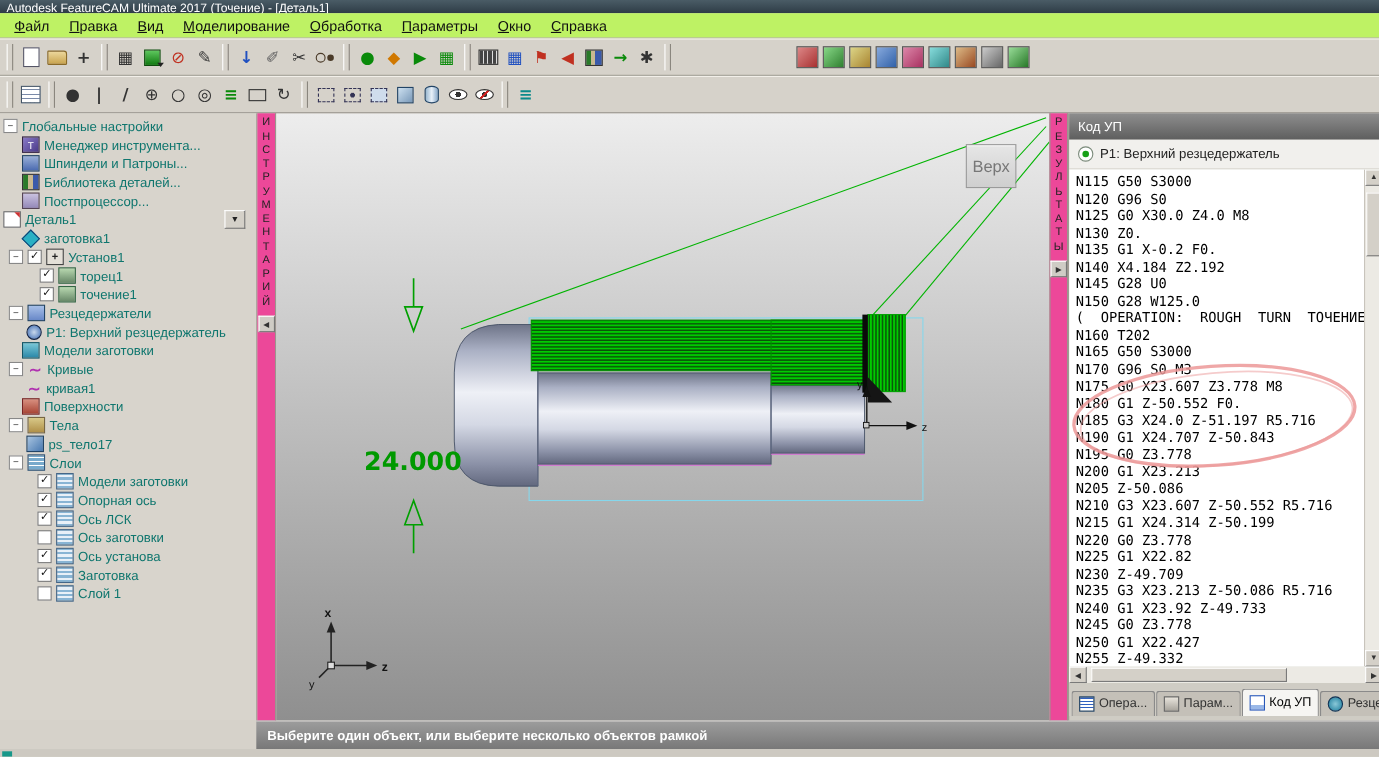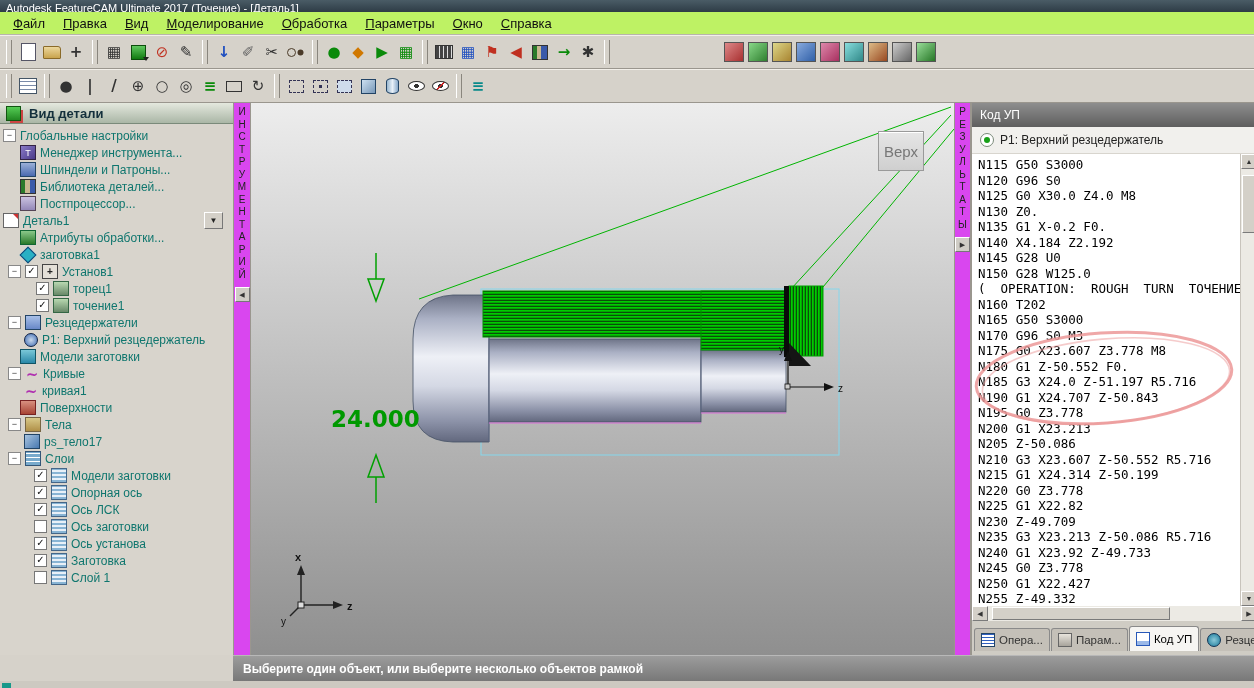--- a/index.html
+++ b/index.html
@@ -72,21 +72,21 @@
   .t-stockmodels{background:linear-gradient(#7ac8d8,#2a88a8);border:1px solid #156;}
   .t-curves{color:#b030b0;font-weight:bold;font-size:14px;}
   .t-curves::before{content:"∼";}
   .t-surf{background:linear-gradient(#d89080,#a84434);border:1px solid #722;}
   .t-bodies{background:linear-gradient(#d8c888,#b09048);border:1px solid #764;}
   .t-body{background:linear-gradient(135deg,#a8c4e0,#4878b0);border:1px solid #246;}
   .t-layers{background:repeating-linear-gradient(0deg,#78aacc 0 3px,#fff 3px 4px);border:1px solid #357;}
   .t-layer{background:repeating-linear-gradient(0deg,#88b4d4 0 2px,#e8f0f8 2px 4px);border:1px solid #468;}
   .ddbtn{margin-left:auto;margin-right:10px;width:17px;height:15px;background:#d4d0c8;border:1px solid;border-color:#fff #777 #777 #fff;font-size:8px;display:flex;align-items:center;justify-content:center;color:#222;}
   
-  .strip{width:17px;flex:none;background:#d946ef;display:flex;flex-direction:column;align-items:center;padding-top:3px;box-sizing:border-box;}
+  .strip{width:17px;flex:none;background:#ec4899;display:flex;flex-direction:column;align-items:center;padding-top:3px;box-sizing:border-box;}
   .strip.sl{border-right:1px solid #9a968e;}
   .strip.sr{border-left:1px solid #9a968e;border-right:1px solid #9a968e;}
   .vlabel{font-size:10px;line-height:12.5px;color:#222;word-break:break-all;text-align:center;width:11px;}
   .stripbtn{width:13px;height:13px;margin-top:6px;background:#cfccc5;border:1px solid;border-color:#fff #777 #777 #fff;font-size:7px;display:flex;align-items:center;justify-content:center;color:#333;}
   
   .viewport{position:relative;width:703px;flex:none;overflow:hidden;}
   .verh{position:absolute;left:627px;top:28px;width:44px;height:38px;background:linear-gradient(#e6e6e6,#cfcfcf);border:1px solid #9a9a9a;box-shadow:inset 0 1px 0 #fff;display:flex;align-items:center;justify-content:center;font-size:15px;color:#777;}
   
   .ncpanel{width:286px;flex:none;background:#cfccc4;display:flex;flex-direction:column;box-sizing:border-box;border-left:1px solid #9a968e;}
   .nchead{height:24px;flex:none;background:linear-gradient(#8e8e8e,#5e5e5e);color:#fff;font-size:12px;line-height:24px;padding-left:8px;}
@@ -215,24 +215,20 @@
     <span class="ti art-cyl"></span>
     <span class="ti art-eye"></span>
     <span class="ti art-eye2"></span>
     <span class="tgrip"></span>
     <span class="ti gT bold">≡</span>
   </div>
 
   <div class="main">
 
     <div class="treepanel">
-      <div class="treeheader">
-        <span class="th-ic"></span>
-        <span>Вид детали</span>
-      </div>
       <div class="tree">
         <div class="trow">
             <span class="exp">−</span>
             <span class="tl">Глобальные настройки</span>
           </div>
         <div class="trow pl1">
             <span class="tic t-tool"></span>
             <span class="tl">Менеджер инструмента...</span>
           </div>
         <div class="trow pl1">
@@ -244,24 +240,20 @@
             <span class="tl">Библиотека деталей...</span>
           </div>
         <div class="trow pl1">
             <span class="tic t-post"></span>
             <span class="tl">Постпроцессор...</span>
           </div>
         <div class="trow">
             <span class="tic t-part"></span>
             <span class="tl">Деталь1</span>
             <span class="ddbtn">▼</span>
-          </div>
-        <div class="trow pl1">
-            <span class="tic t-attr"></span>
-            <span class="tl">Атрибуты обработки...</span>
           </div>
         <div class="trow pl1">
             <span class="tic t-stock"></span>
             <span class="tl">заготовка1</span>
           </div>
         <div class="trow pl1e">
             <span class="exp">−</span>
             <span class="cbx">✓</span>
             <span class="tic t-setup"></span>
             <span class="tl">Установ1</span>

